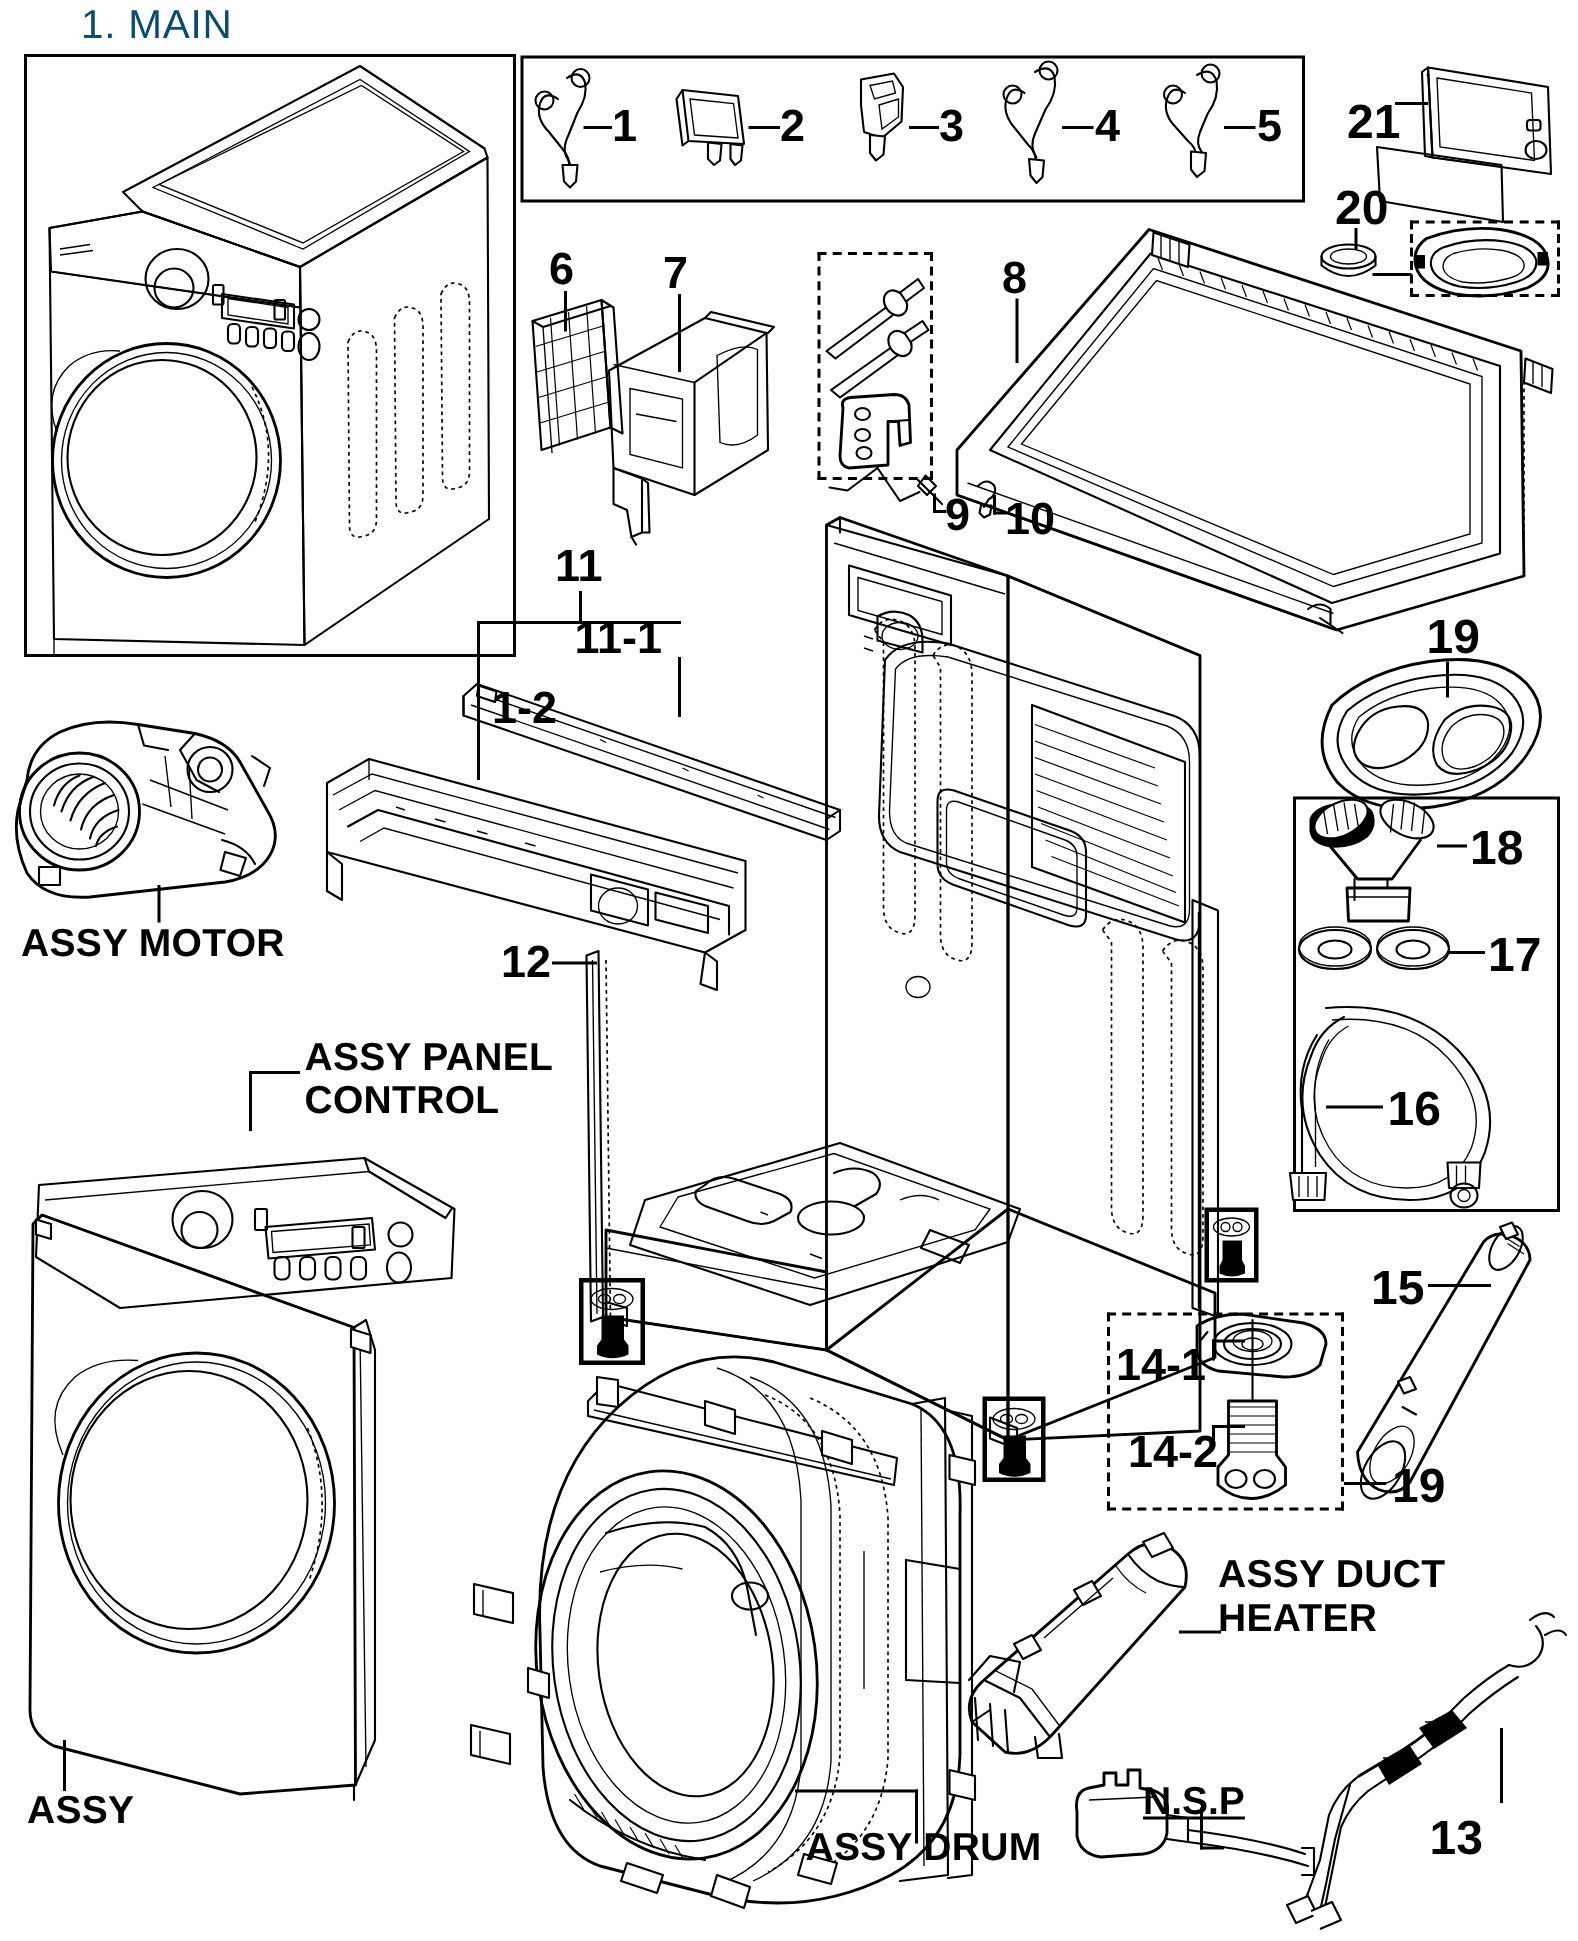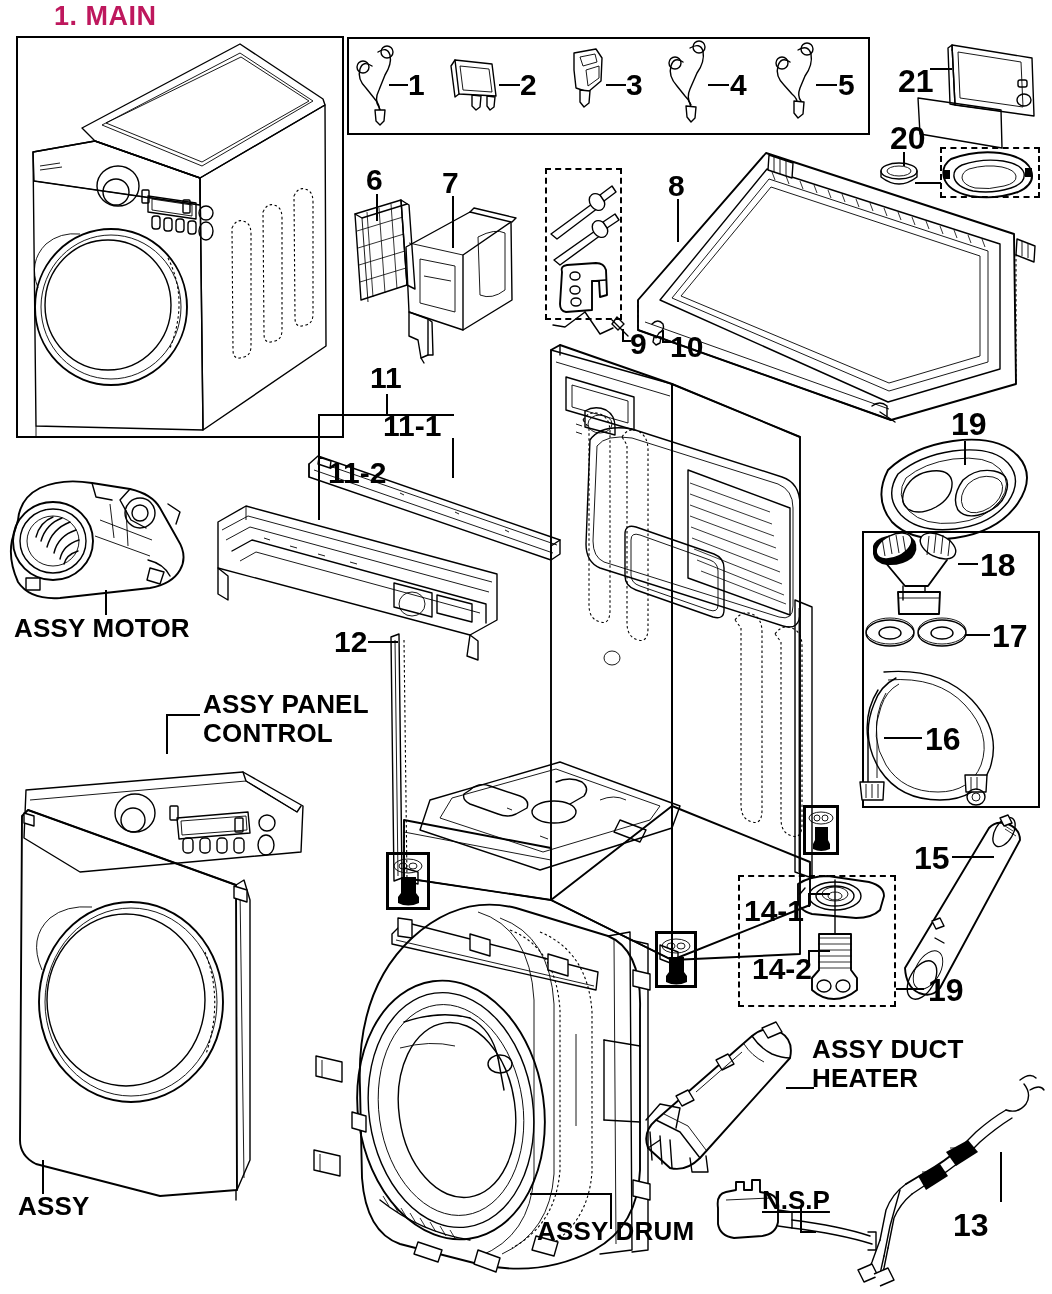--- a/index.html
+++ b/index.html
@@ -11,22 +11,22 @@
   #page{
     position:relative;
     width:1052px;
     height:1294px;
     background:#ffffff;
     overflow:hidden;
   }
   
   .ttl{
     position:absolute;
-    font-weight:bold;
-    color:#be185d;
+    font-weight:normal;
+    color:#0c4a6e;
     white-space:nowrap;
     letter-spacing:0.5px;
   }
   .title-main{font-size:27px;}
   .title-model{font-size:27px;}
   .assy{
     position:absolute;
     font-size:26px;
     font-weight:bold;
     color:#000;
@@ -769,21 +769,21 @@
   <div class="num" style="left:626px; top:68px;">3</div>
   <div class="num" style="left:730px; top:68px;">4</div>
   <div class="num" style="left:838px; top:68px;">5</div>
   <div class="num" style="left:366px; top:163px;">6</div>
   <div class="num" style="left:442px; top:166px;">7</div>
   <div class="num" style="left:668px; top:169px;">8</div>
   <div class="num" style="left:630px; top:327px;">9</div>
   <div class="num" style="left:670px; top:330px;">10</div>
   <div class="num" style="left:370px; top:361px;">11</div>
   <div class="num" style="left:383px; top:409px;">11-1</div>
-  <div class="num" style="left:328px; top:456px;">11-2</div>
+  <div class="num" style="left:328px; top:456px;">1-2</div>
   <div class="num" style="left:334px; top:625px;">12</div>
   <div class="num lg" style="left:953px; top:1207px;">13</div>
   <div class="num lg" style="left:928px; top:972px;">19</div>
   <div class="num" style="left:744px; top:894px;">14-1</div>
   <div class="num" style="left:752px; top:952px;">14-2</div>
   <div class="num lg" style="left:914px; top:840px;">15</div>
   <div class="num lg" style="left:925px; top:721px;">16</div>
   <div class="num lg" style="left:992px; top:618px;">17</div>
   <div class="num lg" style="left:980px; top:547px;">18</div>
   <div class="num lg" style="left:951px; top:406px;">19</div>

